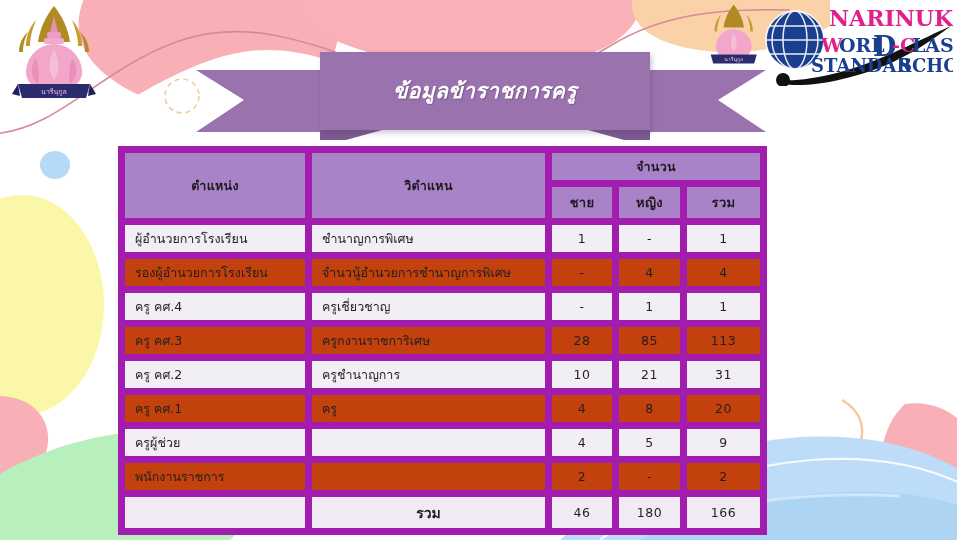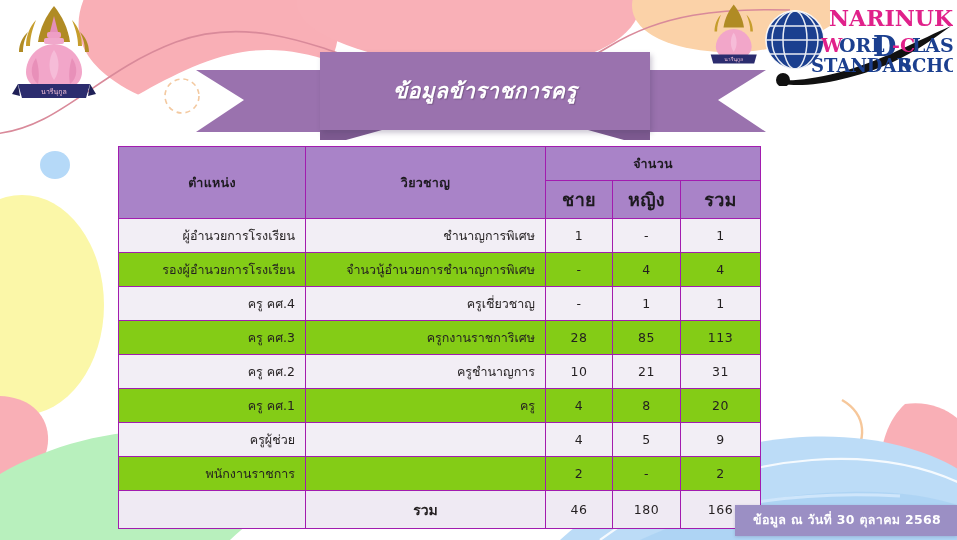--- a/index.html
+++ b/index.html
@@ -30,37 +30,37 @@
   .ribbon-plate .line {
     color:#ffffff; font-weight:bold; font-style:italic;
     font-size:21px; line-height:31px; letter-spacing:.4px;
     white-space:nowrap; text-shadow:1px 1px 1px rgba(60,40,70,.35);
   }
 
   
   .table-wrap { position:absolute; left:118px; top:146px; width:642px; z-index:5; }
   table { border-collapse:collapse; width:642px; table-layout:fixed; }
   th, td {
-    border:1px solid #a21caf;
+    border:7px solid #a21caf;
     font-size:12.5px;
     color:#231f20;
     padding:0 10px;
     height:34px;
     vertical-align:middle;
   }
   thead th {
     background:#a983c8; color:#1d1a1f; font-weight:bold; text-align:center;
     letter-spacing:.3px;
   }
-  thead th.sub { height:38px; font-size:18px; }
+  thead th.sub { height:38px; font-size:13px; }
   thead th.tall { height:64px; }
-  tbody td { text-align:right; }
+  tbody td { text-align:left; }
   tbody td.num { text-align:center; font-size:12.5px; letter-spacing:.5px; }
   tbody tr.odd  td { background:#f2eef5; }
-  tbody tr.even td { background:#84cc16; }
+  tbody tr.even td { background:#c2410c; }
   tbody tr.total td { background:#efeaf3; font-weight:normal; height:38px; }
   tbody tr.total td.lbl { text-align:center; font-weight:bold; font-size:14px; }
   .c1 { width:187px; } .c2 { width:240px; }
   .c3 { width:67px; } .c4 { width:68px; } .c5 { width:80px; }
 
   
   .footer {
     position:absolute; right:0px; bottom:4px; z-index:7;
     background:#9b8fc4; padding:5px 16px 6px 18px;
     color:#ffffff; font-weight:bold; font-size:12.5px; letter-spacing:.3px;
@@ -195,21 +195,21 @@
       <colgroup>
         <col class="c1">
           <col class="c2">
           <col class="c3">
           <col class="c4">
           <col class="c5">
       </colgroup>
       <thead>
         <tr>
           <th class="tall" rowspan="2">ตำแหน่ง</th>
-          <th class="tall" rowspan="2">วิยวชาญ</th>
+          <th class="tall" rowspan="2">วิตำแหน</th>
           <th colspan="3">จำนวน</th>
         </tr>
         <tr>
           <th class="sub">ชาย</th>
           <th class="sub">หญิง</th>
           <th class="sub">รวม</th>
         </tr>
       </thead>
       <tbody>
         <tr class="odd">
@@ -272,15 +272,14 @@
           <td></td>
           <td class="lbl">รวม</td>
           <td class="num">46</td>
           <td class="num">180</td>
           <td class="num">166</td>
         </tr>
       </tbody>
     </table>
   </div>
 
-  <div class="footer">ข้อมูล ณ วันที่  30 ตุลาคม 2568</div>
 
 </div>
 
 </body></html>

